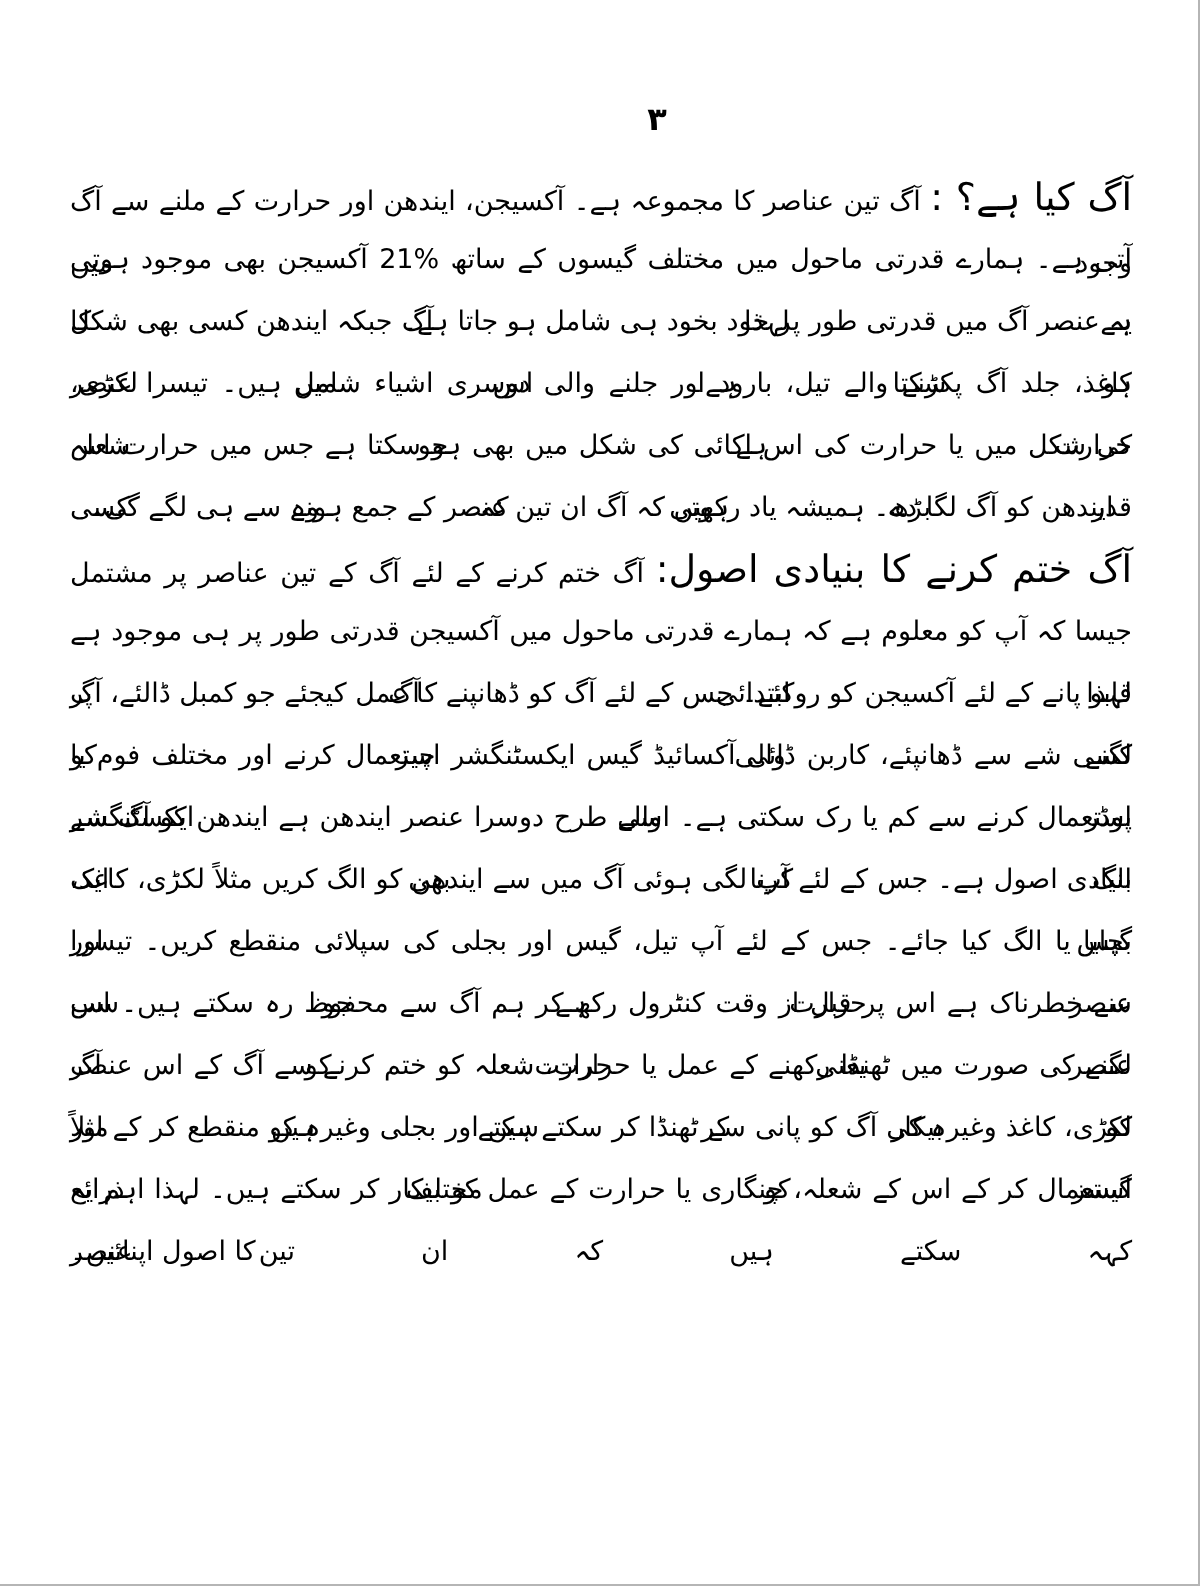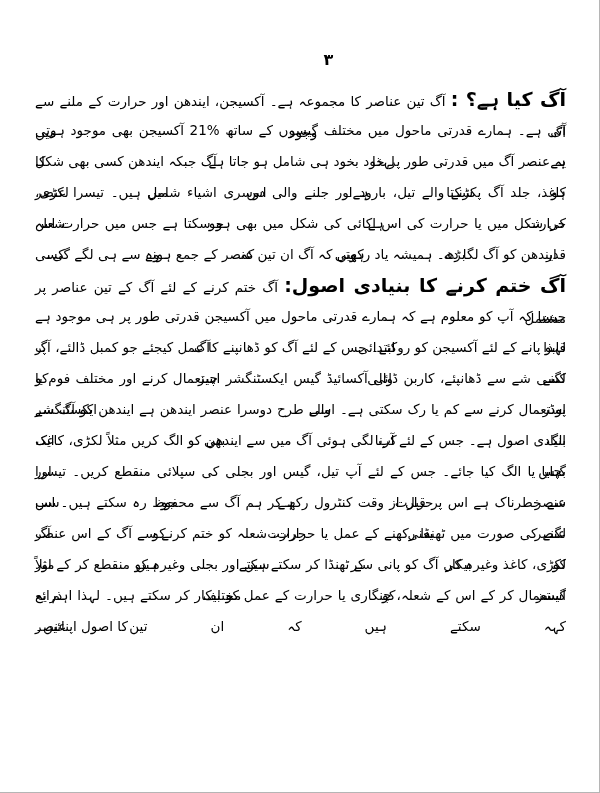--- a/index.html
+++ b/index.html
@@ -47,21 +47,21 @@
   }
   .line.center {
     text-align: left;
     text-align-last: center;
   }
   .line.end-left {
     text-align: right;
     text-align-last: left;
   }
   .sec-heading {
-    font-weight: bold;
+    font-weight: normal;
     font-size: 19px;
     letter-spacing: 0.5px;
   }
 </style>
 </head>
 <body>
 
 <div class="page">
 
   <div class="page-number">۳</div>

